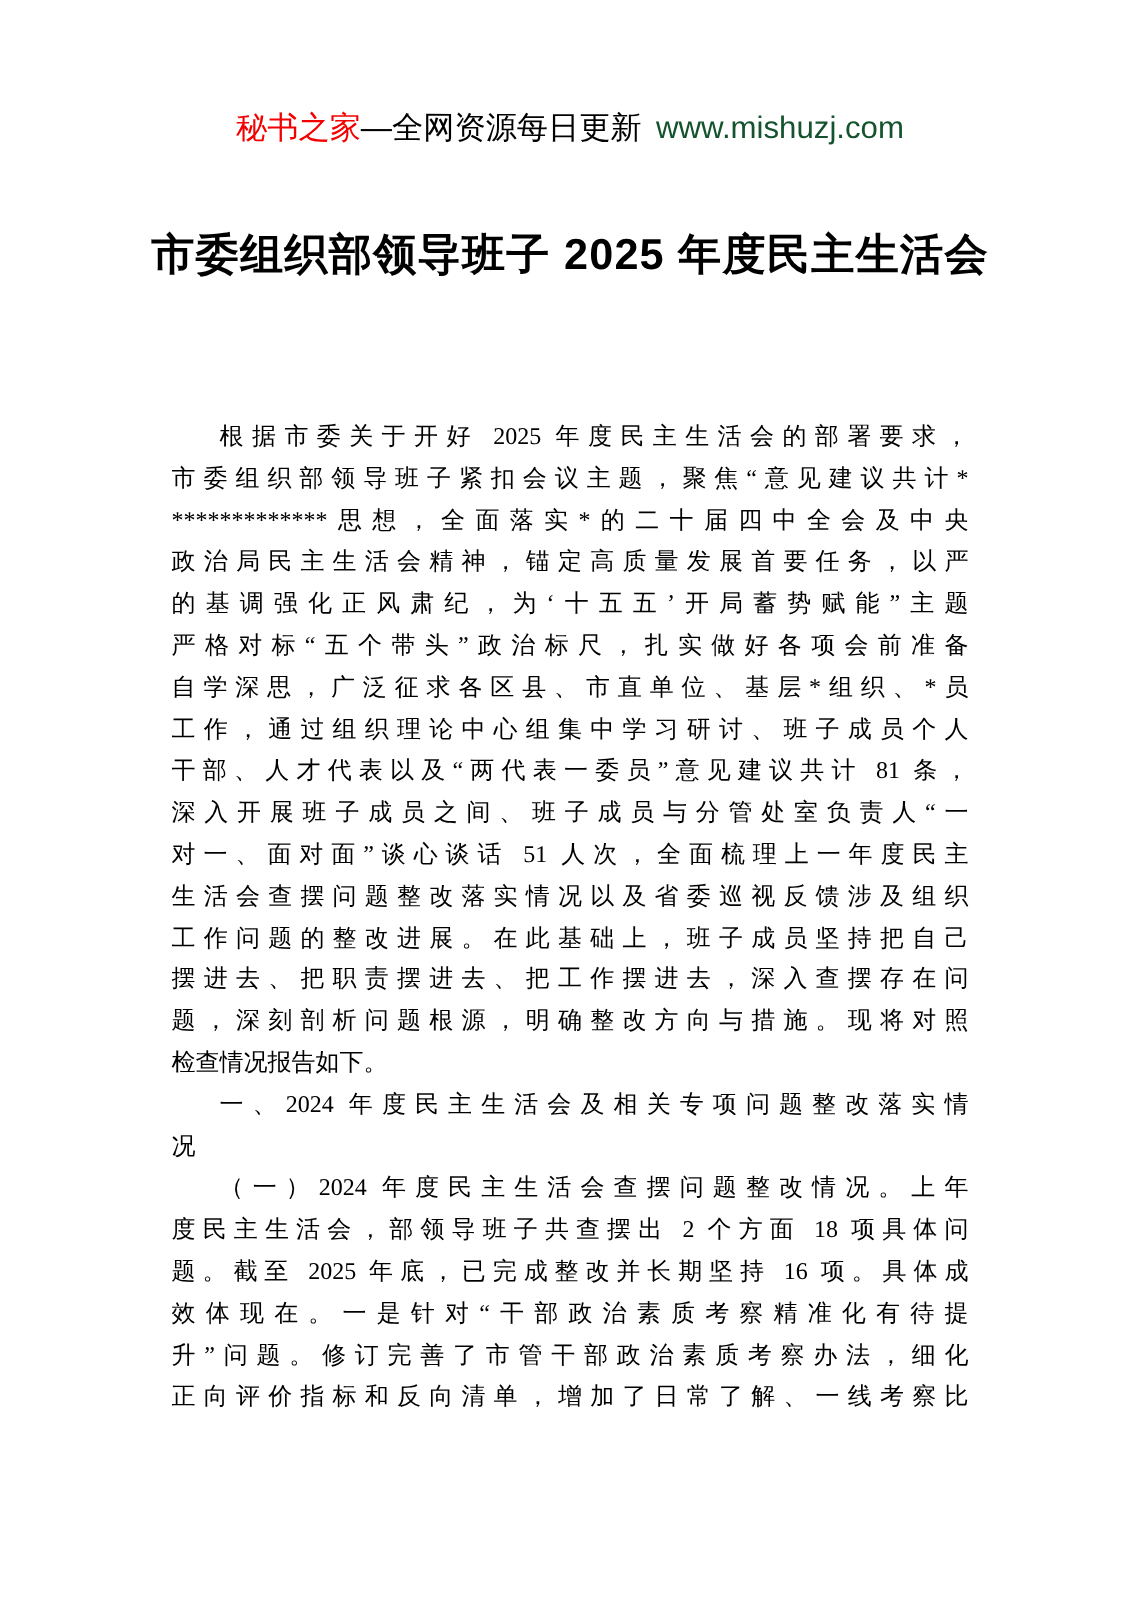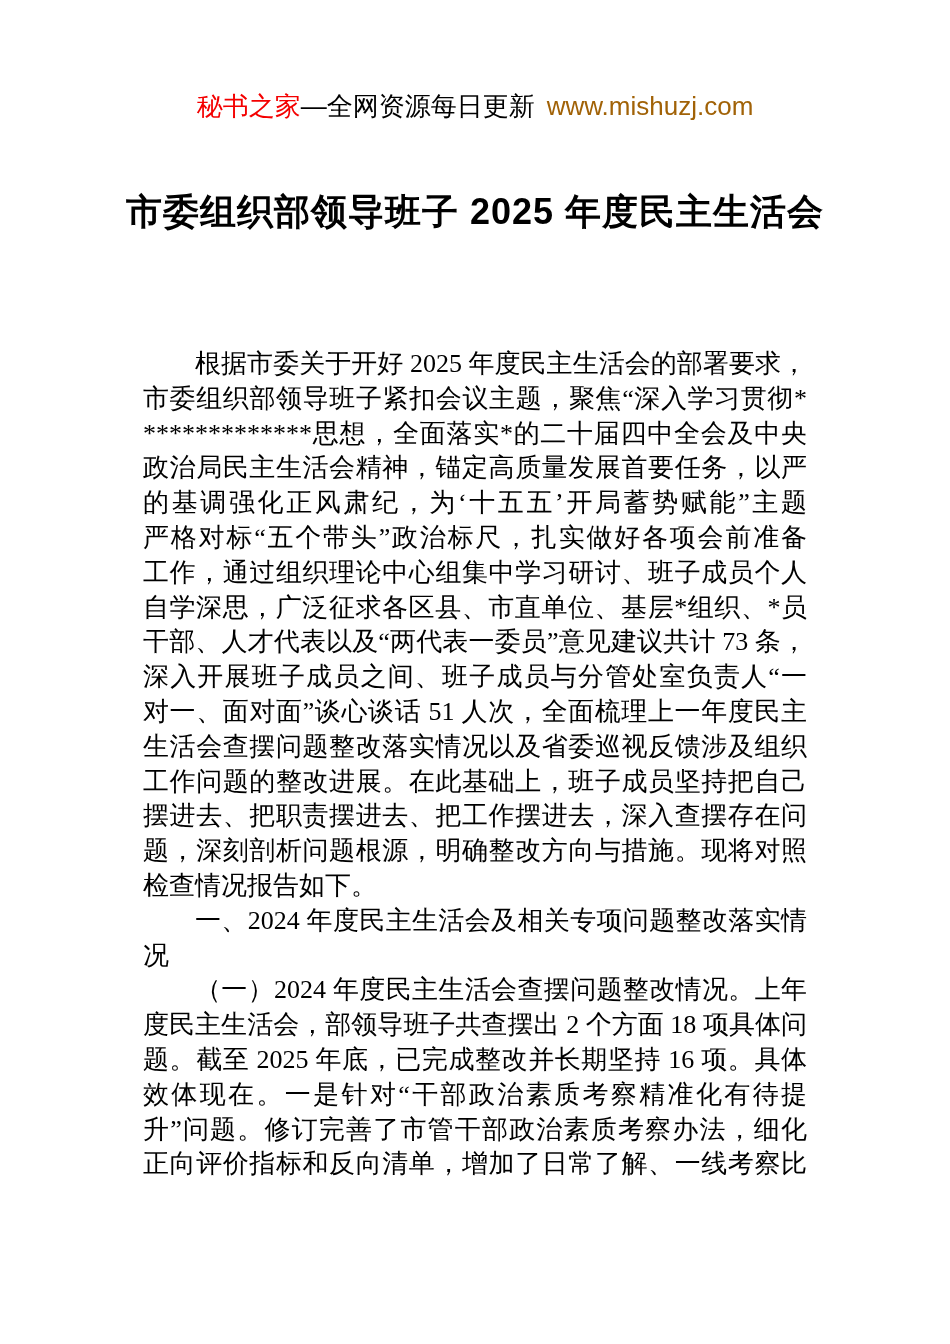--- a/index.html
+++ b/index.html
@@ -31,58 +31,58 @@
     text-align: center;
     font-size: 36px; line-height: 68px;
     font-weight: bold;
     color: #000000;
     letter-spacing: 1px;
     font-family: "Liberation Sans", "DejaVu Sans", sans-serif;
   }
   .content {
     position: absolute;
     left: 143px; top: 347px; width: 664px;
-    font-size: 26px; line-height: 34.8px;
+    font-size: 20px; line-height: 34.8px;
     color: #000000;
     font-family: "Liberation Serif", "DejaVu Serif", serif;
   }
   .para { margin: 0; padding: 0; }
   .para .line {
     height: 34.8px;
     overflow: hidden;
     text-align: justify;
     text-align-last: justify;
   }
   .para .line.short { text-align-last: left; }
   .para .line:first-child { text-indent: 2em; }
 </style>
 </head>
 <body>
 
 <div class="page">
 
   <div class="header">
-    <span class="site" style="color: rgb(244, 0, 0);">秘书之家</span><span class="tagline">—全网资源每日更新</span><span class="url" style="color: #a16207;">www.mishuzj.com</span>
+    <span class="site" style="color: rgb(244, 0, 0);">秘书之家</span><span class="tagline">—全网资源每日更新</span><span class="url" style="color: #14532d;">www.mishuzj.com</span>
   </div>
 
   <div class="title">
     <div>市委组织部领导班子 2025 年度民主生活会</div>
   </div>
 
   <div class="content">
       <div class="para">
         <div class="line">根据市委关于开好 2025 年度民主生活会的部署要求，</div>
-        <div class="line">市委组织部领导班子紧扣会议主题，聚焦“深入学习贯彻*</div>
+        <div class="line">市委组织部领导班子紧扣会议主题，聚焦“意见建议共计*</div>
         <div class="line">*************思想，全面落实*的二十届四中全会及中央</div>
         <div class="line">政治局民主生活会精神，锚定高质量发展首要任务，以严</div>
         <div class="line">的基调强化正风肃纪，为‘十五五’开局蓄势赋能”主题</div>
         <div class="line">严格对标“五个带头”政治标尺，扎实做好各项会前准备</div>
+        <div class="line">自学深思，广泛征求各区县、市直单位、基层*组织、*员</div>
         <div class="line">工作，通过组织理论中心组集中学习研讨、班子成员个人</div>
-        <div class="line">自学深思，广泛征求各区县、市直单位、基层*组织、*员</div>
-        <div class="line">干部、人才代表以及“两代表一委员”意见建议共计 73 条，</div>
+        <div class="line">干部、人才代表以及“两代表一委员”意见建议共计 81 条，</div>
         <div class="line">深入开展班子成员之间、班子成员与分管处室负责人“一</div>
         <div class="line">对一、面对面”谈心谈话 51 人次，全面梳理上一年度民主</div>
         <div class="line">生活会查摆问题整改落实情况以及省委巡视反馈涉及组织</div>
         <div class="line">工作问题的整改进展。在此基础上，班子成员坚持把自己</div>
         <div class="line">摆进去、把职责摆进去、把工作摆进去，深入查摆存在问</div>
         <div class="line">题，深刻剖析问题根源，明确整改方向与措施。现将对照</div>
         <div class="line short">检查情况报告如下。</div>
       </div>
       <div class="para">
         <div class="line">一、2024 年度民主生活会及相关专项问题整改落实情</div>

